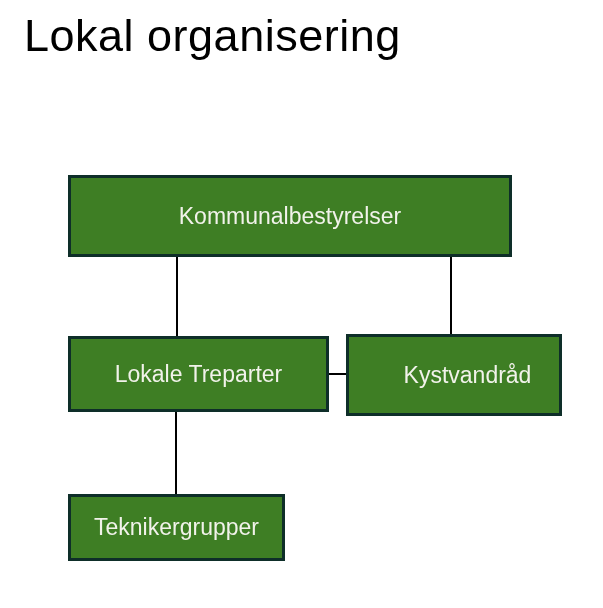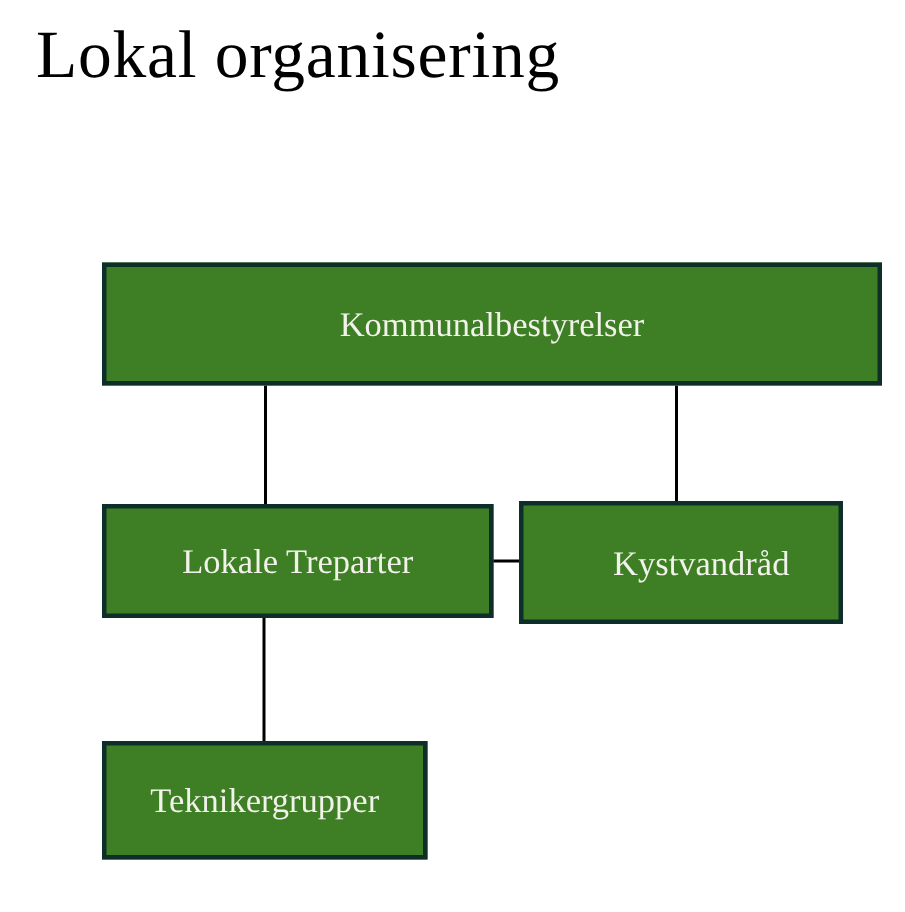--- a/index.html
+++ b/index.html
@@ -5,21 +5,21 @@
   html, body {
     margin: 0;
     padding: 0;
     background: #ffffff;
   }
   .canvas {
     position: relative;
     width: 603px;
     height: 608px;
     background: var(--page_background, #ffffff);
-    font-family: Liberation Serif, serif;
+    font-family: Liberation Sans, sans-serif;
     overflow: hidden;
     border-radius: 22px;
   }
   .page-title {
     position: absolute;
     left: 24px;
     top: 10px;
     margin: 0;
     font-size: 45px;
     font-weight: normal;
@@ -34,24 +34,24 @@
     border: 3px solid var(--box_border, #0e2e29);
     color: var(--box_text, #f1f2ea);
     display: flex;
     flex-direction: column;
     align-items: center;
     justify-content: center;
     text-align: center;
     font-size: 23px;
     line-height: 31px;
   }
-  .node-kommunalbestyrelser { left: 68px;  top: 175px; width: 520px; height: 82px; }
+  .node-kommunalbestyrelser { left: 68px;  top: 175px; width: 444px; height: 82px; }
   .node-lokale-treparter    { left: 68px;  top: 336px; width: 261px; height: 76px; }
   .node-kystvandraad        { left: 346px; top: 334px; width: 216px; height: 82px; padding-left: 27px; }
-  .node-teknikergrupper     { left: 68px;  top: 494px; width: 217px; height: 79px; }
+  .node-teknikergrupper     { left: 68px;  top: 494px; width: 217px; height: 67px; }
   .connector {
     position: absolute;
     background: var(--connector, #000000);
   }
   .connector-v1 { left: 176px; top: 257px; width: 2px;  height: 79px; }
   .connector-v2 { left: 450px; top: 257px; width: 2px;  height: 77px; }
   .connector-h1 { left: 285px; top: 373px; width: 61px; height: 2px;  }
   .connector-v3 { left: 175px; top: 412px; width: 2px;  height: 82px; }
 </style>
 </head>

